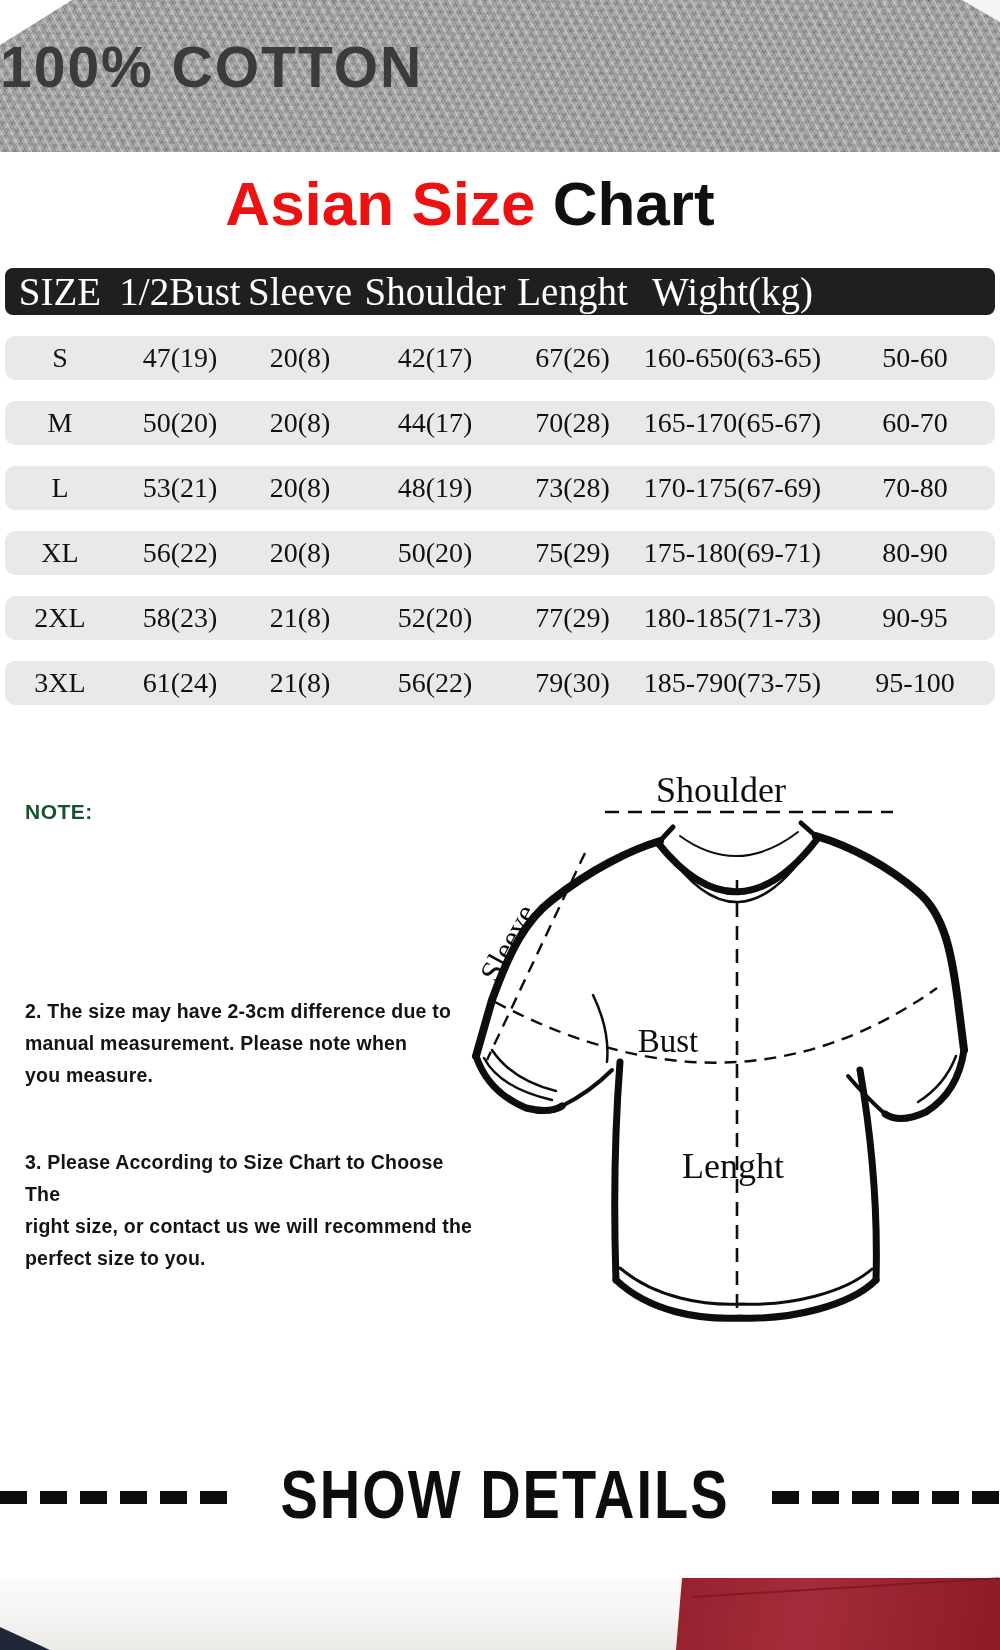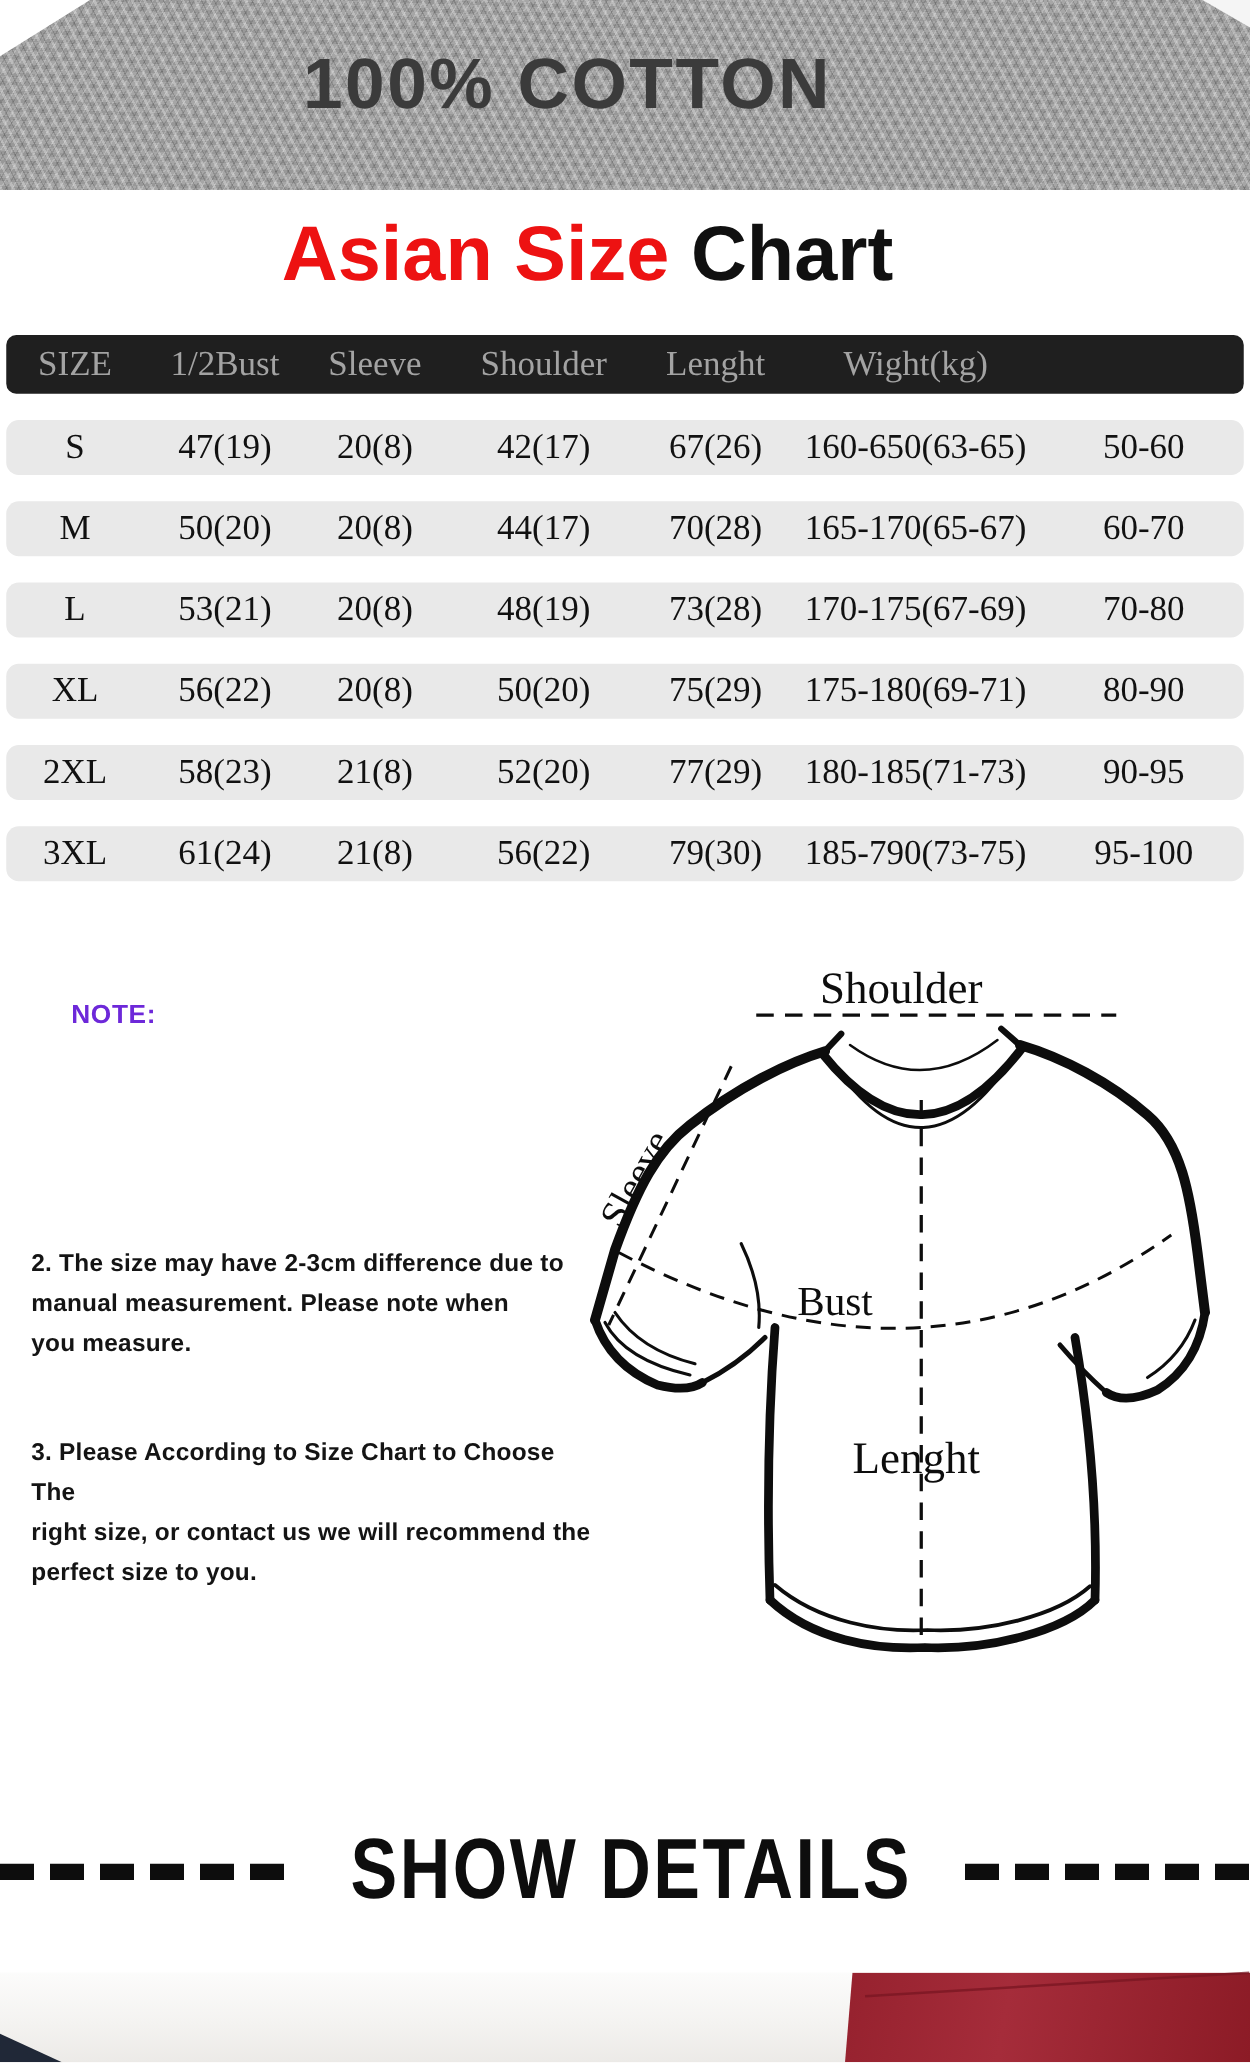--- a/index.html
+++ b/index.html
@@ -6,49 +6,49 @@
   #page{position:relative;width:1000px;height:1650px;background:#fff;overflow:hidden;
         font-family:"Liberation Sans","DejaVu Sans",sans-serif;}
 
   
   .banner{position:absolute;left:0;top:0;width:1000px;height:152px;
     background-color:#a6a6a6;
     background-image:
       repeating-linear-gradient(63deg, rgba(255,255,255,.25) 0 2px, rgba(0,0,0,0) 2px 5px, rgba(0,0,0,.14) 5px 6px, rgba(0,0,0,0) 6px 9px),
       repeating-linear-gradient(-58deg, rgba(255,255,255,.20) 0 1px, rgba(0,0,0,0) 1px 4px, rgba(0,0,0,.12) 4px 5px, rgba(0,0,0,0) 5px 8px),
       repeating-linear-gradient(2deg, rgba(90,90,90,.18) 0 3px, rgba(0,0,0,0) 3px 7px);}
-  .banner-text{position:absolute;left:0;top:34px;width:972px;text-align:center;padding-right:64px;box-sizing:border-box;
+  .banner-text{position:absolute;left:0;top:34px;width:972px;text-align:left;padding-right:64px;box-sizing:border-box;
     font-size:57px;font-weight:700;letter-spacing:2px;color:#3b3b3b;}
   .notch-tl{position:absolute;left:0;top:0;width:72px;height:45px;background:#fff;
     clip-path:polygon(0 0,100% 0,0 100%);}
   .notch-tr{position:absolute;right:0;top:0;width:38px;height:22px;background:#f5f5f5;
     clip-path:polygon(0 0,100% 0,100% 100%);}
 
   
   .title{position:absolute;left:0;top:168px;width:1000px;text-align:center;padding-right:60px;box-sizing:border-box;
     font-size:62px;font-weight:600;letter-spacing:0;}
   .title .red{color:#ed1212;}
   .title .black{color:#101010;}
 
   
   .size-table{position:absolute;left:5px;top:268px;width:990px;}
   .trow,.thead{display:grid;grid-template-columns:110px 130px 110px 160px 115px 205px 160px;align-items:center;}
   .thead{height:47px;background:#1f1f1f;border-radius:8px;
-    font-family:"Liberation Serif","DejaVu Serif",serif;font-size:28px;color:#a3a3a3;}
+    font-family:"Liberation Serif","DejaVu Serif",serif;font-size:39px;color:#ffffff;}
   .trow{height:44px;background:#e9e9e9;border-radius:10px;margin-top:21px;
     font-family:"Liberation Serif","DejaVu Serif",serif;font-size:28px;color:#111;}
   .trow:first-of-type{margin-top:16px;}
   .thead span,.trow span{text-align:center;}
 
   .unit-note{position:absolute;right:8px;top:710px;width:600px;text-align:right;
     font-family:"Liberation Serif","DejaVu Serif",serif;font-weight:700;font-size:22px;color:#e60000;}
 
   
   .note-heading{position:absolute;left:25px;top:800px;font-size:21px;font-weight:800;
-    letter-spacing:.5px;color:#6d28d9;margin-left:32px;}
+    letter-spacing:.5px;color:#14532d;}
   .note-item{position:absolute;left:25px;width:450px;font-size:19.5px;font-weight:700;
     color:#141414;line-height:32px;letter-spacing:.2px;white-space:pre-line;}
   .note-1{top:833px;}
   .note-2{top:995px;}
   .note-3{top:1146px;}
 
   
   .diagram{position:absolute;left:440px;top:740px;width:540px;height:600px;}
   .diagram text{font-family:"Liberation Serif","DejaVu Serif",serif;fill:#0d0d0d;}
 

